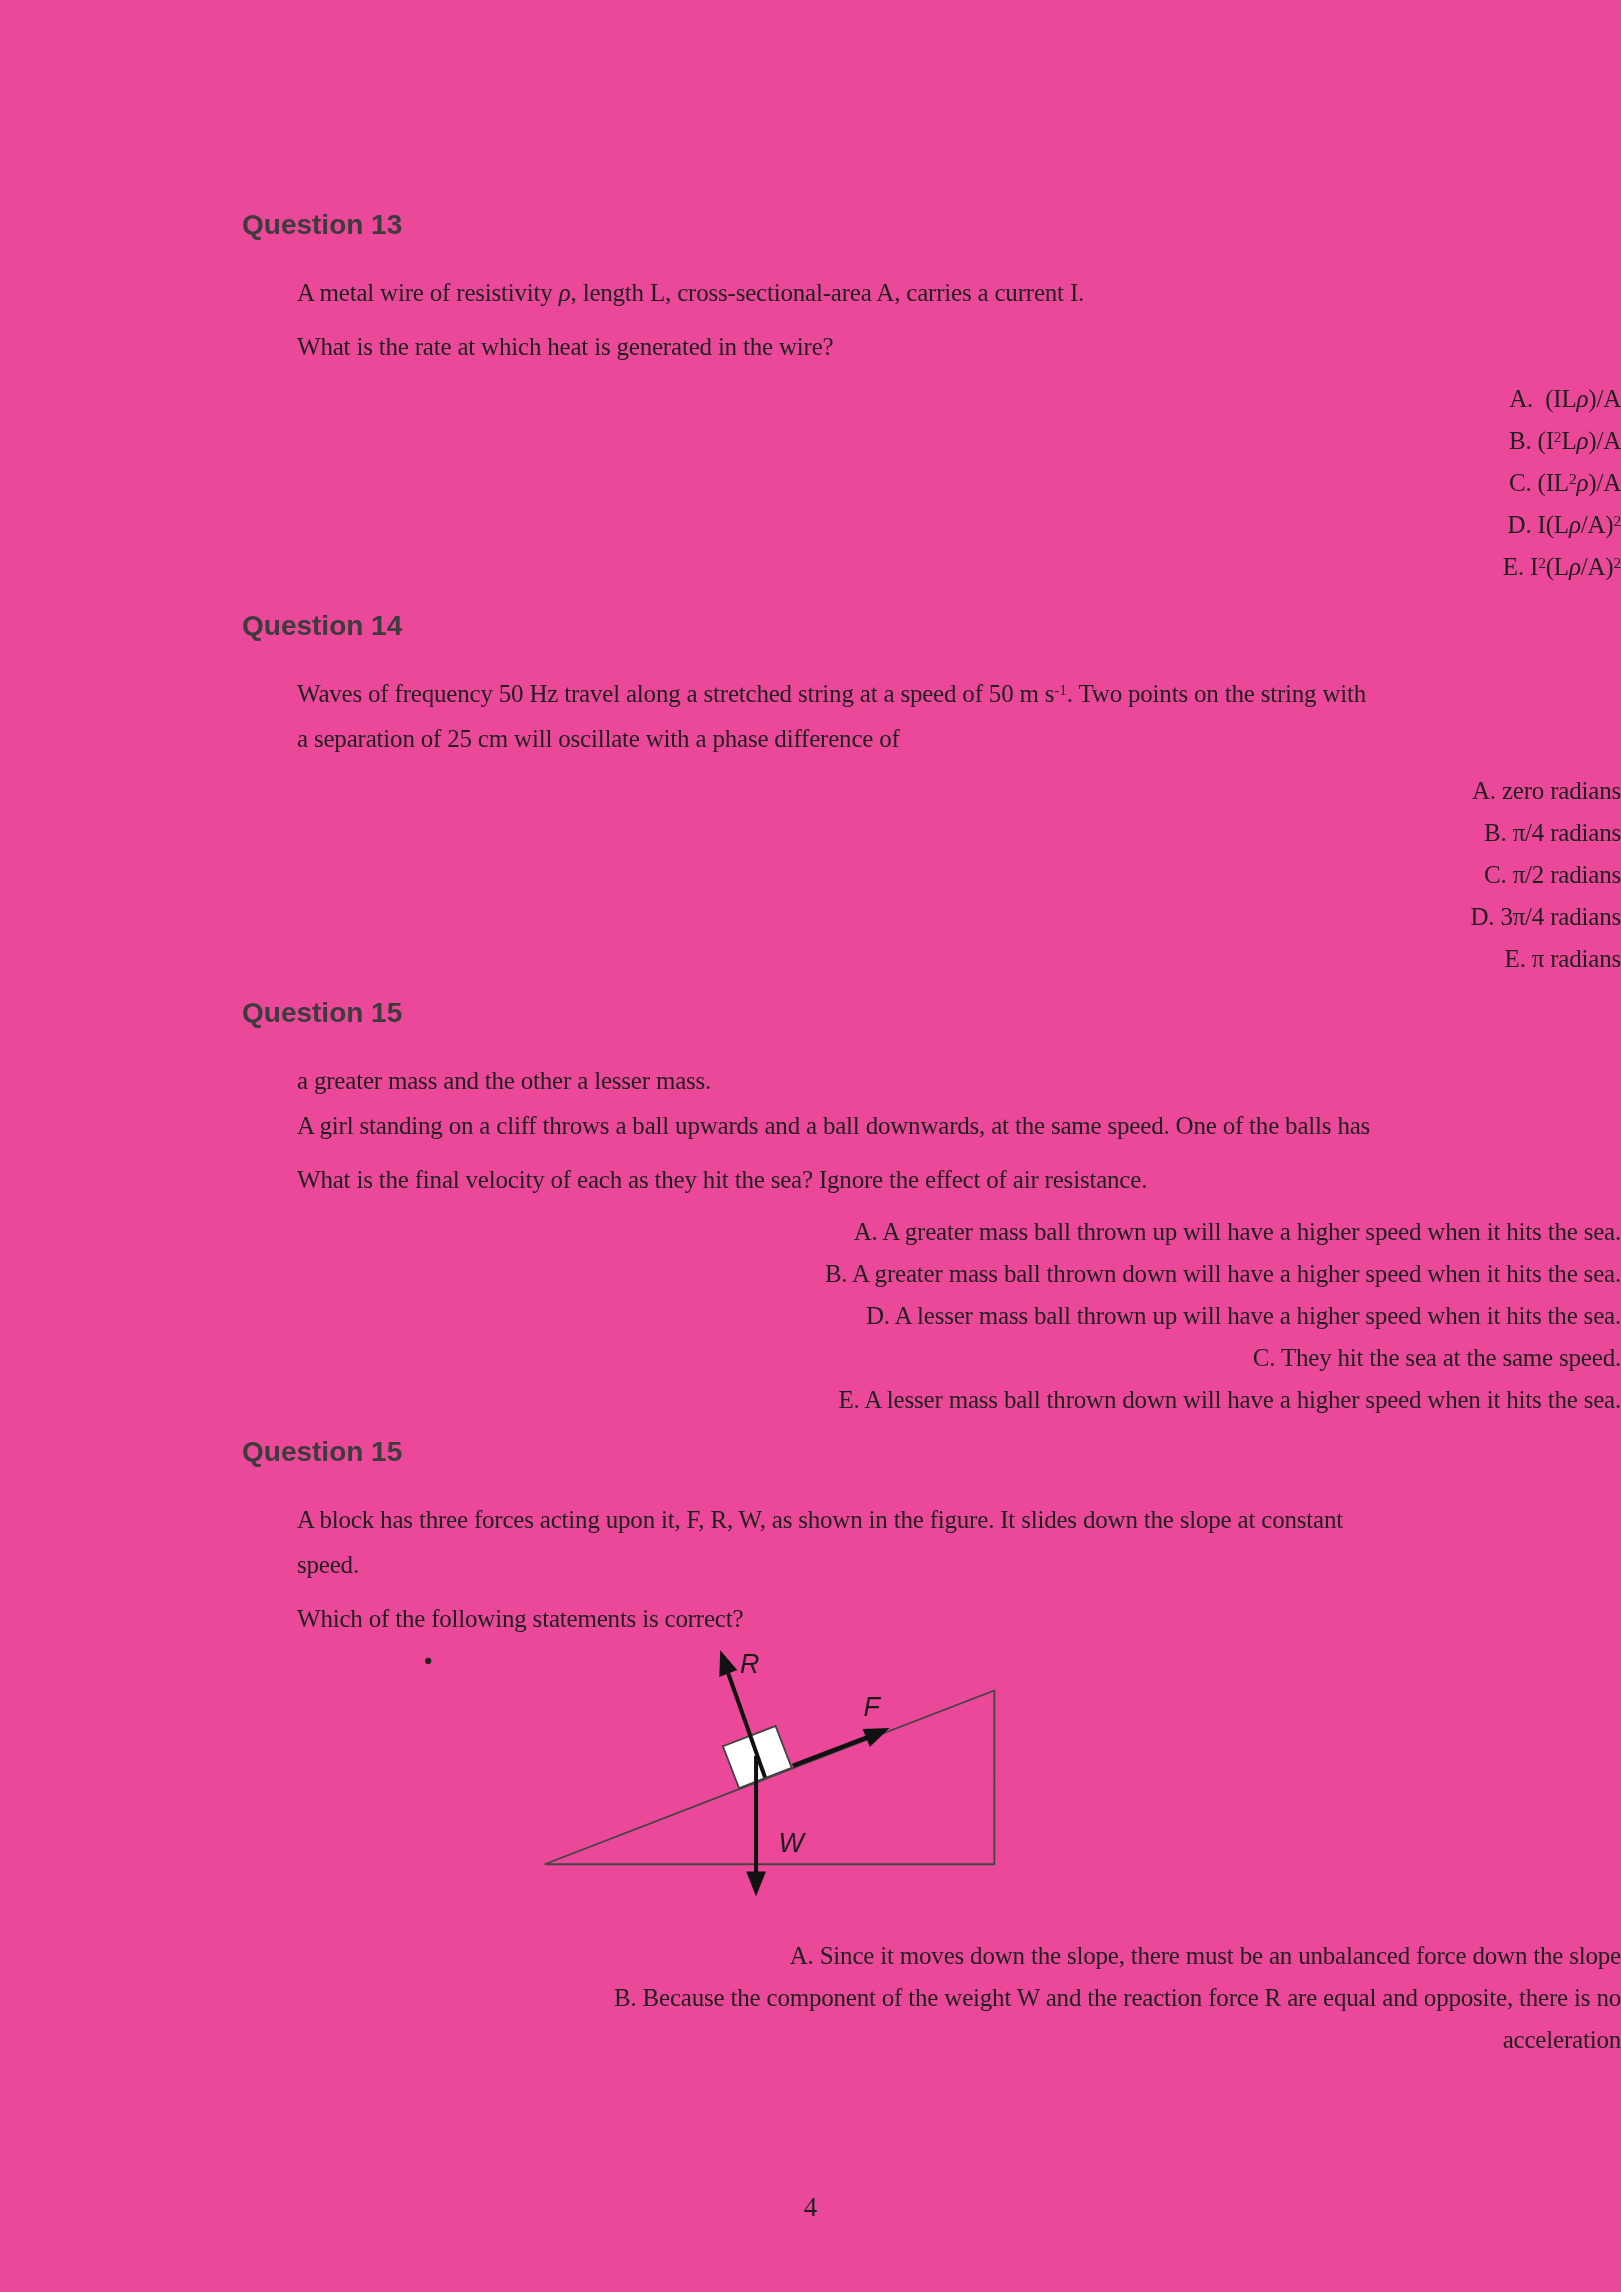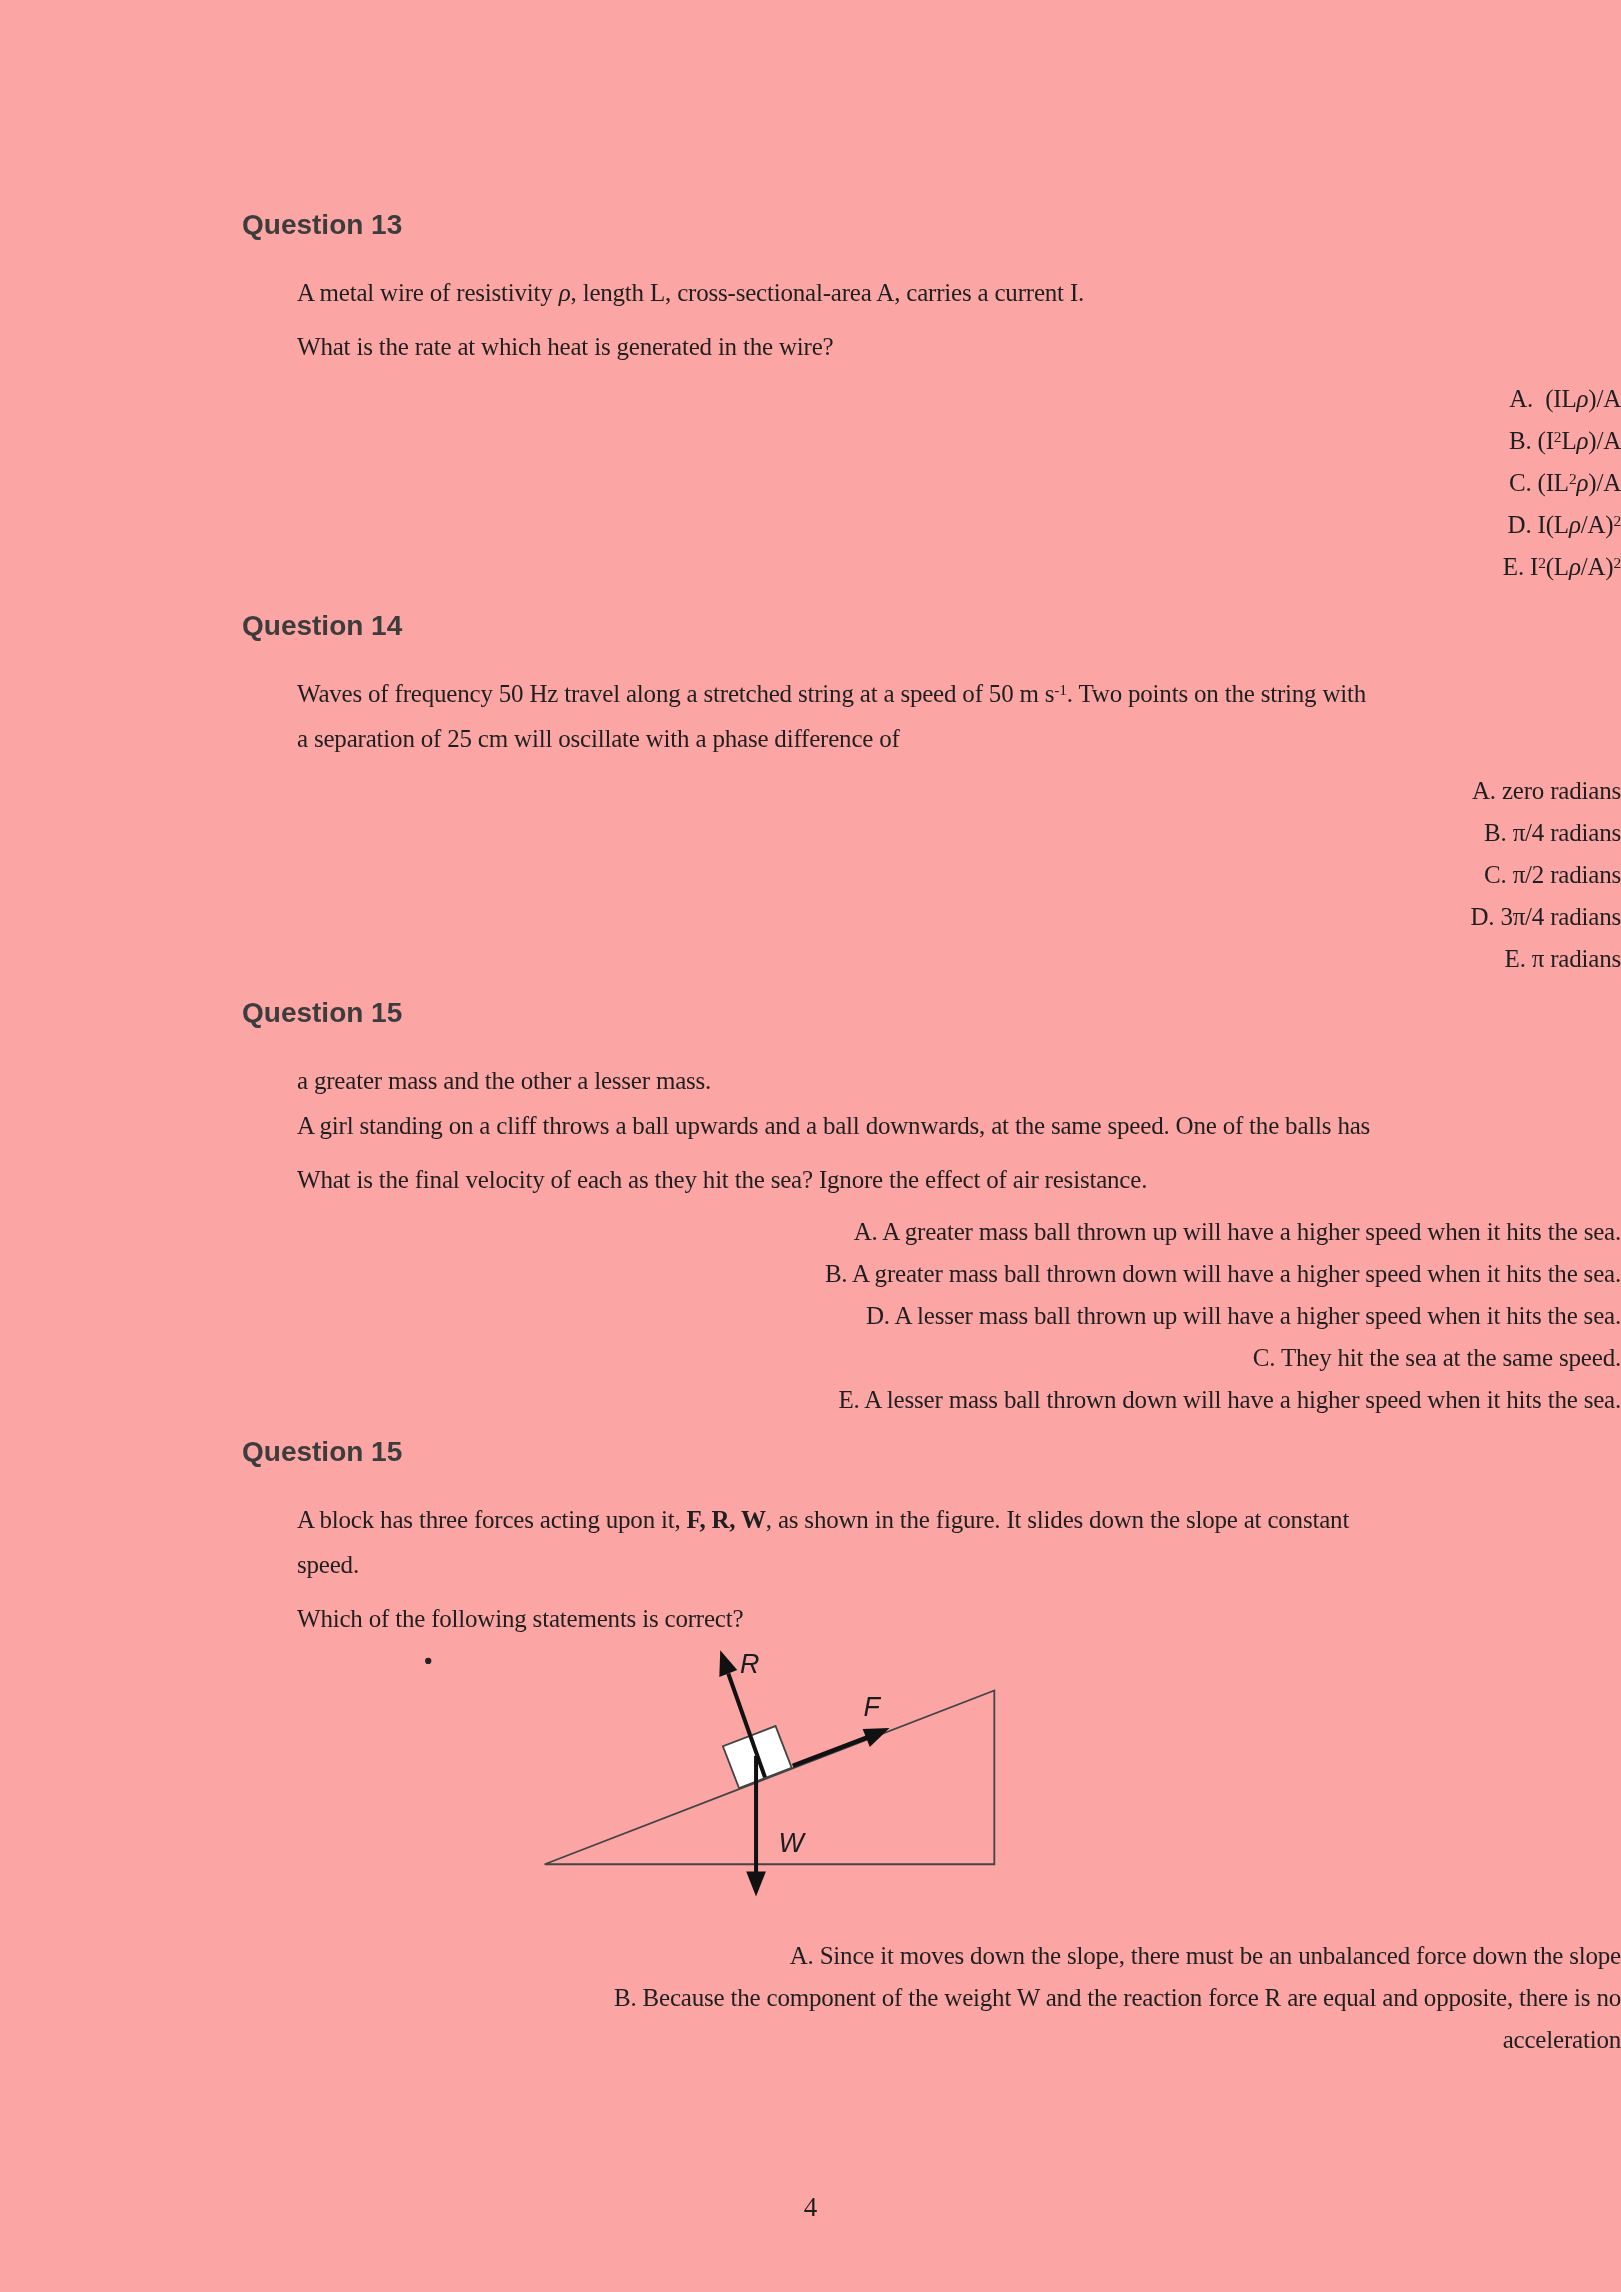--- a/index.html
+++ b/index.html
@@ -1,33 +1,33 @@
 <!DOCTYPE html>
 <html style="font-size:14.3px"><head>
 <meta charset="utf-8">
 <style>
   html,body{margin:0;padding:0;background:#ffffff;}
-  .page{position:relative;width:1621px;height:2293px;background:#fca5a5;
+  .page{position:relative;width:1621px;height:2293px;background:#ec4899;
         font-family:"Liberation Serif",serif;color:#1f1f1f;overflow:hidden;}
   .content{padding-top:207px;}
   .question{margin-left:242px;}
   .q-sp14{margin-top:19.7px;}
   .q-sp15{margin-top:15px;}
   .q-sp16{margin-top:13.4px;}
   .q-heading{font-family:"Liberation Sans",sans-serif;font-weight:bold;
              font-size:28px;line-height:36px;color:#3c3c3c;margin:0 0 27px 0;}
   .q-body{margin-left:55px;font-size:25px;letter-spacing:-0.2px;}
   .para{margin:0 0 9px 0;}
   .line{line-height:45px;white-space:pre;}
   .opt-line{line-height:42px;white-space:pre;text-align:right;}
   .options{margin-top:0;}
   .options.after-fig{margin-top:25px;}
   sup{font-size:.62em;line-height:0;position:relative;top:-.45em;vertical-align:baseline;}
   .it{font-style:italic;}
-  .bd{font-weight:bold;}
+  .bd{font-weight:normal;}
   .fig{position:relative;width:627px;height:276px;margin:-16px 0 0 116px;}
   .fig svg{display:block;}
   .fig-label{font-family:"Liberation Sans",sans-serif;font-style:italic;
              font-size:30px;fill:#1c1c1c;}
   .page-number{position:absolute;top:2192px;left:0;width:100%;text-align:center;
                font-size:27px;color:#1f1f1f;}
 </style>
 </head>
 <body>
 

